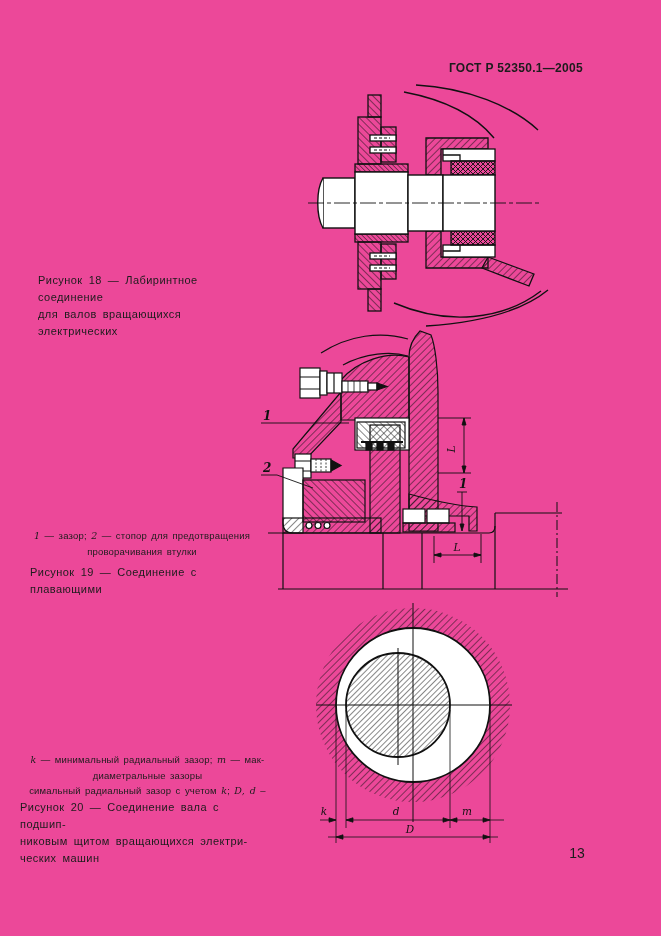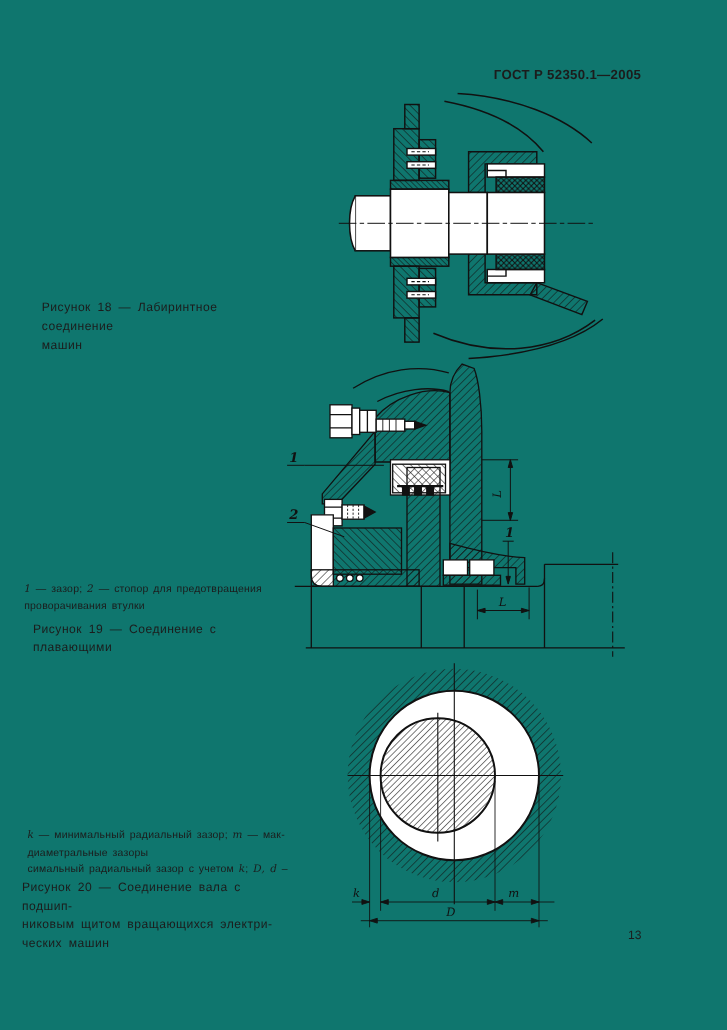--- a/index.html
+++ b/index.html
@@ -1,35 +1,35 @@
 <!DOCTYPE html>
 <html><head>
 <meta charset="utf-8">
 <style>
   html,body{margin:0;padding:0;background:#e8e8e8;}
   .page{
-    position:relative;width:661px;height:936px;background:#0f766e;
+    position:relative;width:661px;height:936px;background:#ec4899;
     font-family:"Liberation Sans",sans-serif;color:#1c1c1c;overflow:hidden;
     margin:0 auto;
   }
   .abs{position:absolute;}
   .hdr{
     left:0;right:78px;top:61px;text-align:right;
     font-size:12px;font-weight:bold;letter-spacing:.3px;
   }
   .cap{
     text-align:left;letter-spacing:.45px;word-spacing:2.5px;
     font-size:11px;line-height:17px;
   }
   .leg{
-    letter-spacing:.2px;word-spacing:1.5px;
+    text-align:center;letter-spacing:.2px;word-spacing:1.5px;
     font-size:9.5px;line-height:15.5px;
   }
   .var{font-style:italic;font-family:"DejaVu Serif",serif;}
-  .pagenum{left:560px;top:845px;width:34px;font-size:11px;text-align:center;}
+  .pagenum{left:560px;top:845px;width:34px;font-size:14px;text-align:center;}
   svg{display:block;}
   svg text{font-family:"DejaVu Serif",serif;}
   .lbl{font-size:10.5px;font-style:italic;}
   .lblnum{font-size:12px;font-style:italic;font-weight:bold;}
   .defs-holder{position:absolute;width:0;height:0;}
 </style>
 </head>
 <body>
 
 <div class="page">
@@ -95,21 +95,21 @@
       <rect x="57" y="88" width="53" height="62"></rect>
       <rect x="110" y="91" width="35" height="56"></rect>
       <rect x="145" y="91" width="52" height="56"></rect>
       <path d="M25,94 C18,106 18,132 25,144"></path>
     </g>
     <line x1="10" y1="119" x2="244" y2="119" stroke="#111" stroke-width="0.9" stroke-dasharray="16 3 4 3"></line>
   </svg>
 
   <div class="abs cap" style="left:38px;top:272px;width:215px;">
     <div>Рисунок 18 — Лабиринтное соединение</div>
-    <div>машин</div>
+    <div>для валов вращающихся электрических</div>
   </div>
 
   <svg class="abs" style="left:253px;top:330px;" width="360" height="272" viewBox="0 0 360 272">
     <g stroke="#111" stroke-width="1.2">
       <path d="M167,1 C159,9 156,17 156,27 L156,201 L185,201 L185,62 C185,38 182,15 178,5 Z" fill="url(#h45)"></path>
       <path d="M88,50 C104,31 134,21 156,27 L156,90 L88,90 Z" fill="url(#h45)"></path>
       <path d="M88,62 L88,92 L54,128 L40,128 L40,119 Z" fill="url(#h45)"></path>
       <path d="M156,164 C185,172 205,176 224,177 L224,201 L216,201 L216,186 L156,186 Z" fill="url(#h45)"></path>
       <path d="M68,23 C96,5 128,1 155,9" fill="none"></path>
       <path d="M90,35 C112,23 138,21 155,26" fill="none"></path>

